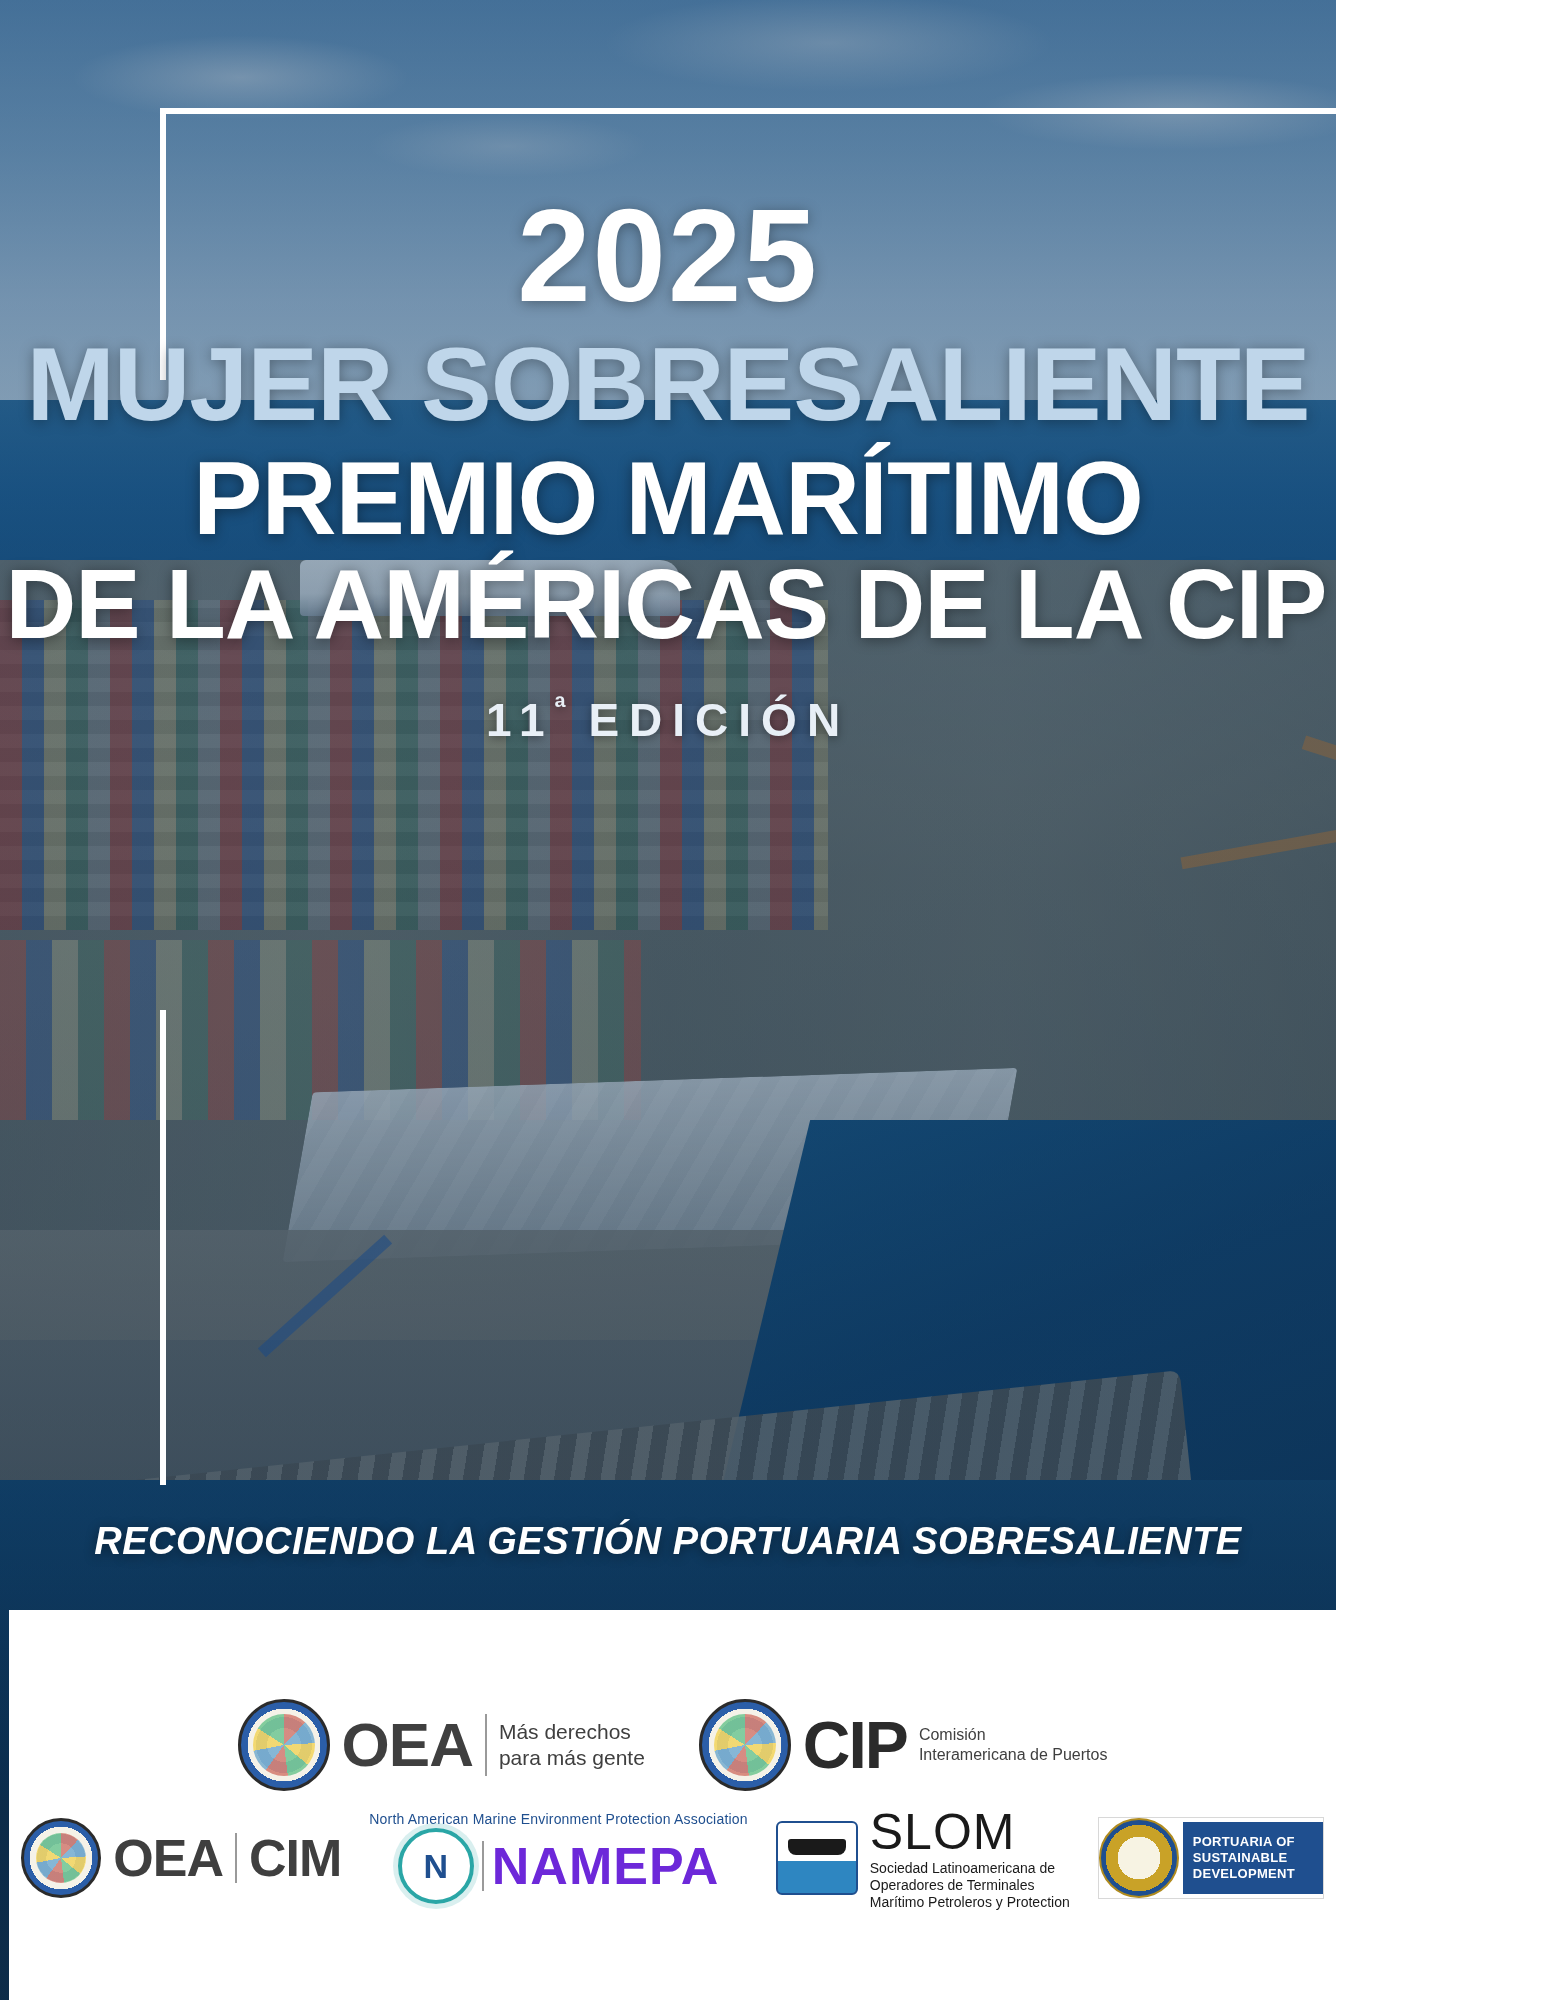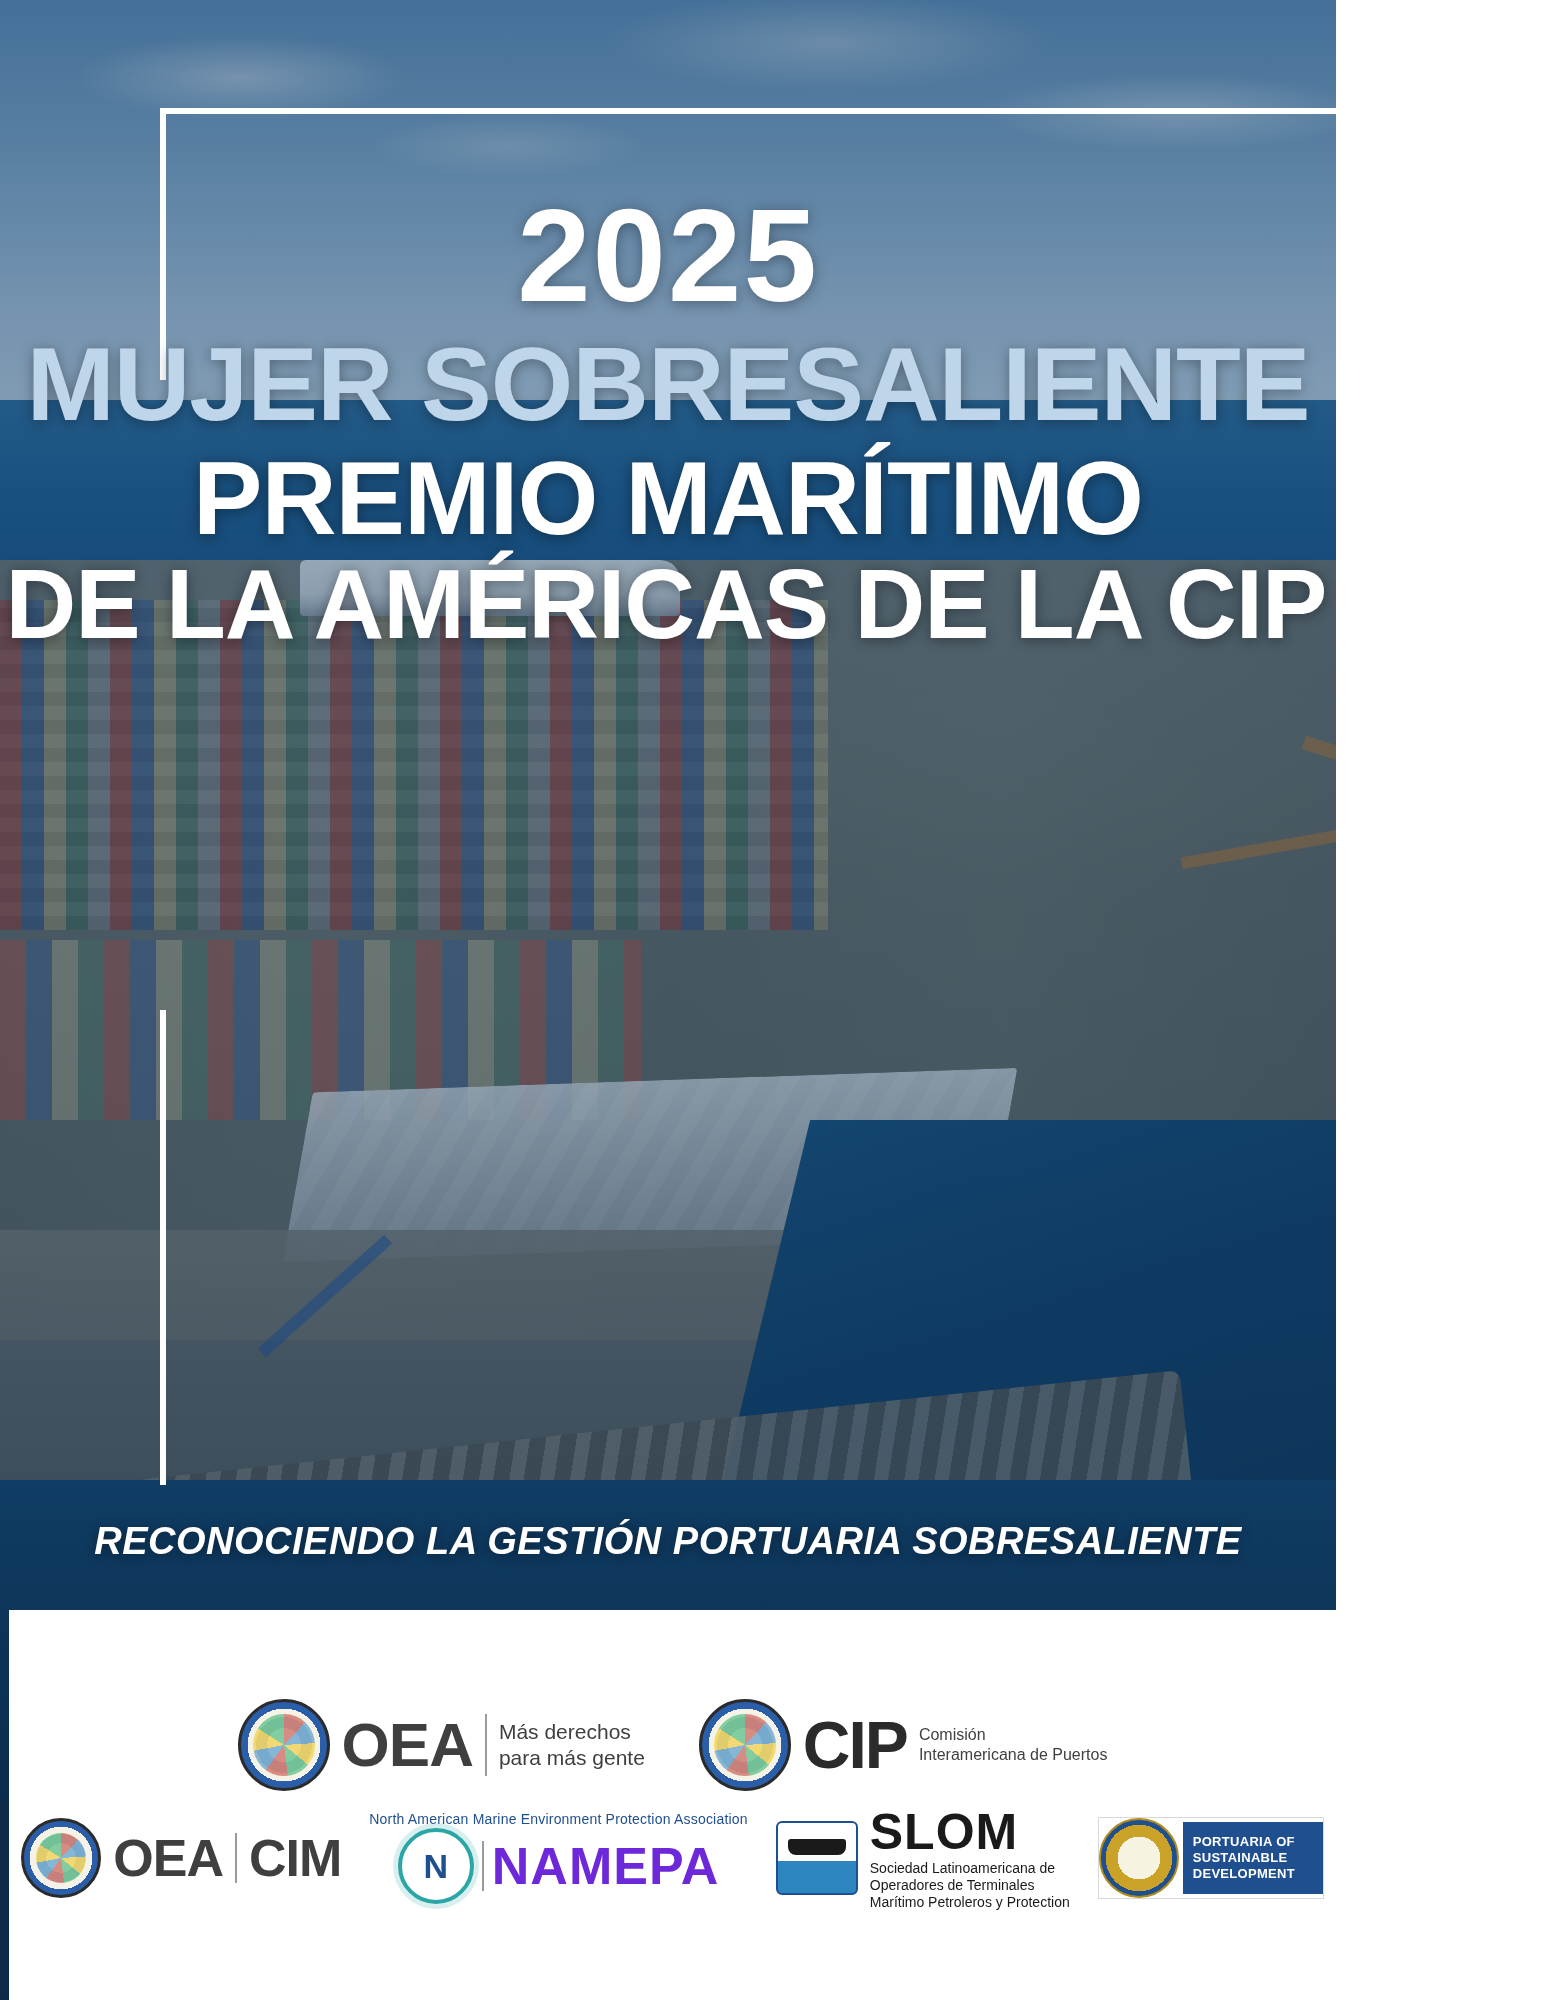--- a/index.html
+++ b/index.html
@@ -339,21 +339,21 @@
     color: #6d28d9;
     letter-spacing: 1px;
   }
   .slom {
     display: flex;
     flex-direction: column;
     line-height: 1.1;
   }
   .slom-main {
     font-size: 50px;
-    font-weight: 700;
+    font-weight: 400;
     color: #1a1a1a;
     letter-spacing: 1px;
   }
   .slom-sub {
     font-size: 14px;
     color: #1a1a1a;
     line-height: 1.2;
   }
   .slom-badge {
     width: 78px; height: 70px;
@@ -422,20 +422,24 @@
   <div class="bracket bracket-left-top"></div>
   <div class="bracket bracket-right-top"></div>
   <div class="bracket bracket-left-bottom"></div>
   <div class="bracket bracket-right-bottom"></div>
 
   <div class="headline">
     <div class="year">2025</div>
     <div class="line-1">MUJER SOBRESALIENTE</div>
     <div class="line-2">PREMIO MARÍTIMO</div>
     <div class="line-3">DE LA AMÉRICAS DE LA CIP</div>
+    <div class="edition">
+      <span>11</span><sup>ª</sup>
+      <span>EDICIÓN</span>
+    </div>
   </div>
 
   <div class="tagline">RECONOCIENDO LA GESTIÓN PORTUARIA SOBRESALIENTE</div>
 
   <div class="logobar">
 
     <div class="logorow row1">
 
       <div class="logo">
         <div class="seal"></div>

